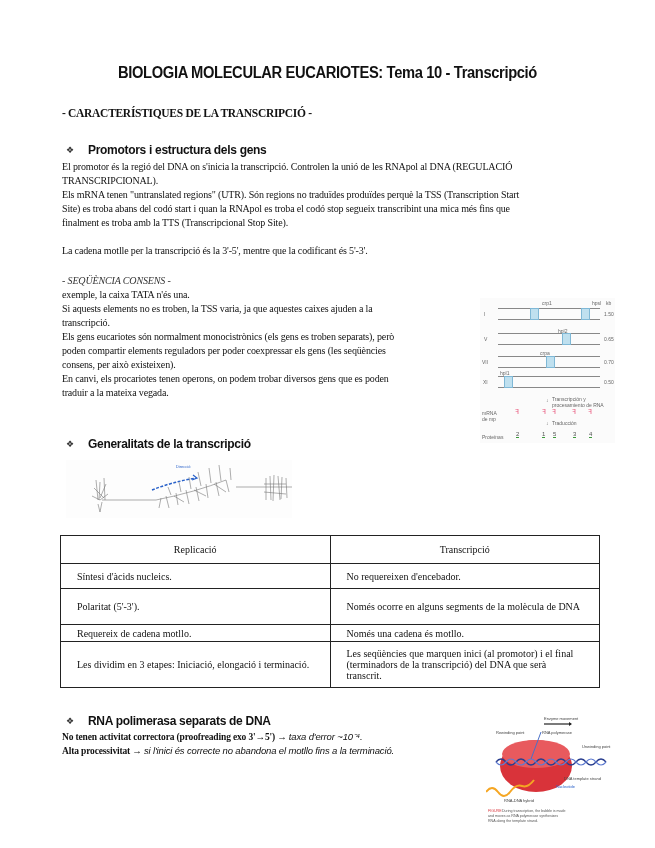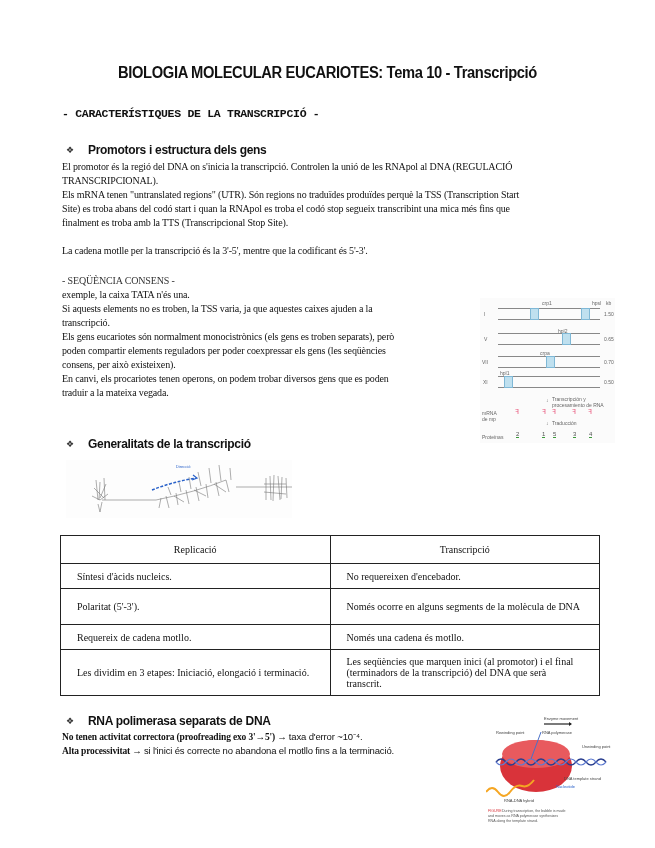--- a/index.html
+++ b/index.html
@@ -1,25 +1,25 @@
 <!DOCTYPE html>
 <html><head>
 <meta charset="utf-8">
 <style>
   html,body{margin:0;padding:0;background:#ffffff;}
   body{width:655px;height:848px;position:relative;overflow:hidden;font-family:"Liberation Serif","DejaVu Serif",serif;color:#111;}
   .abs{position:absolute;}
   .title{left:0;width:655px;top:64px;text-align:center;font-family:"Liberation Sans","DejaVu Sans",sans-serif;font-weight:bold;font-size:16px;letter-spacing:-0.4px;transform:scaleX(0.92);transform-origin:center;}
-  .section{left:62px;top:107px;font-family:Liberation Mono, monospace;font-weight:bold;font-size:11.5px;letter-spacing:-0.3px;}
+  .section{left:62px;top:107px;font-family:Liberation Serif, serif;font-weight:bold;font-size:11.5px;letter-spacing:-0.3px;}
   .h2{font-family:"Liberation Sans","DejaVu Sans",sans-serif;font-weight:bold;font-size:12px;letter-spacing:-0.3px;display:flex;align-items:center;}
   .h2 .bullet{width:22px;font-size:9px;color:#333;display:inline-block;margin-left:4px;}
   .p{font-size:10px;line-height:14px;letter-spacing:-0.15px;}
   .p div{white-space:nowrap;}
   .b{font-weight:bold;}
-  .i{}
+  .i{font-style:italic;}
   table.cmp{border-collapse:collapse;font-size:10px;font-family:"Liberation Serif","DejaVu Serif",serif;}
   table.cmp td{border:1.5px solid #222;padding:2px 16px;vertical-align:middle;}
   table.cmp th{border:1.5px solid #222;font-weight:normal;height:25px;}
   .fig{background:#fbfbfb;}
   .gene-line{position:absolute;height:1px;background:#888;}
   .gene-box{position:absolute;width:7px;height:10px;background:#bfe0ef;border:1px solid #7fb8d6;}
   .lbl{position:absolute;font-family:"Liberation Sans","DejaVu Sans",sans-serif;font-size:5px;color:#666;}
   .mrna{position:absolute;font-size:7px;color:#e8557a;font-family:"DejaVu Sans",sans-serif;}
   .prot{position:absolute;font-size:6px;color:#555;font-family:"Liberation Sans",sans-serif;border-bottom:1.5px solid #3a9a3a;}
 </style>
@@ -134,21 +134,21 @@
     <th style="width:50%;">Transcripció</th>
   </tr>
   <tr style="height:25px;">
     <td>Síntesi d'àcids nucleics.</td>
     <td>No requereixen d'encebador.</td>
   </tr>
   <tr style="height:36px;">
     <td>Polaritat (5'-3').</td>
     <td>Només ocorre en alguns segments de la molècula de DNA</td>
   </tr>
-  <tr style="height:25px;border-radius:12px;">
+  <tr style="height:17px;border-radius:12px;">
     <td>Requereix de cadena motllo.</td>
     <td>Només una cadena és motllo.</td>
   </tr>
   <tr style="height:46px;">
     <td>Les dividim en 3 etapes: Iniciació, elongació i terminació.</td>
     <td>Les seqüències que marquen inici (al promotor) i el final (terminadors de la transcripció) del DNA que serà transcrit.</td>
   </tr>
 </tbody>
   </table>
 

